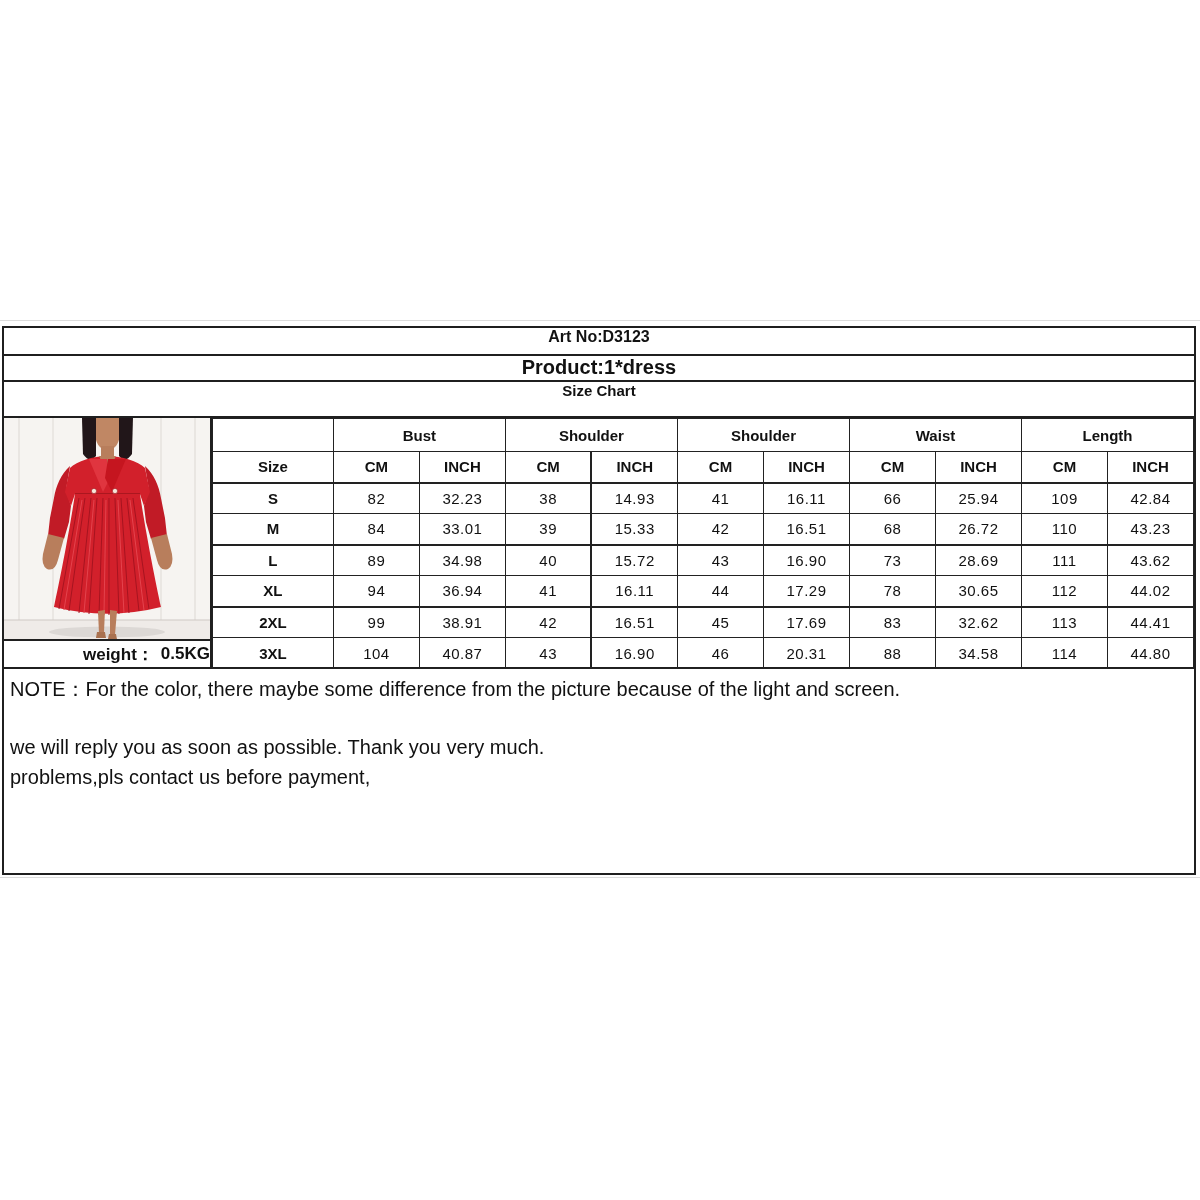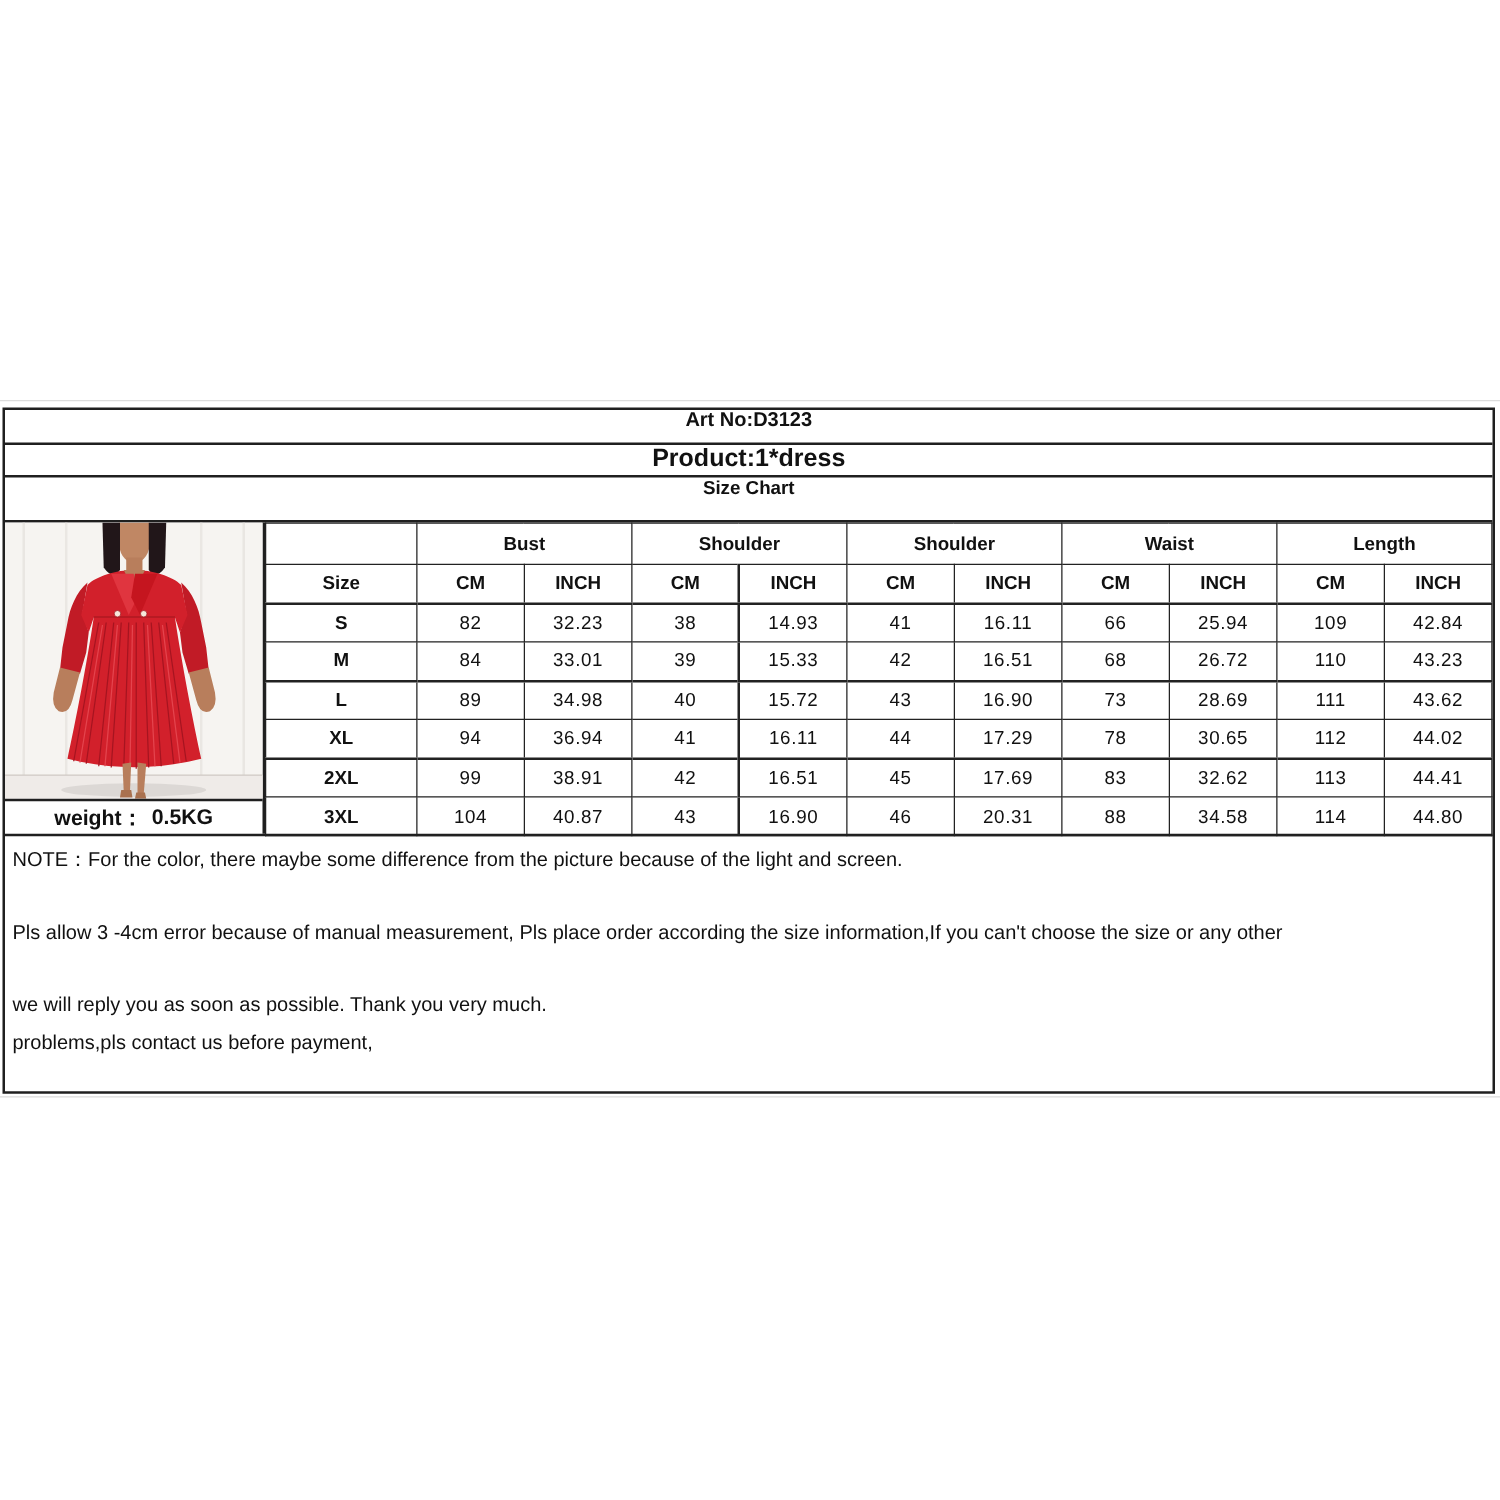--- a/index.html
+++ b/index.html
@@ -30,21 +30,21 @@
   #prod-row { height: 26px; font-size: 20px; }
   #title-row{ height: 36px; font-size: 15px; }
   #main { display: flex; height: 251px; border-bottom: 2px solid #1f1f1f; }
   #photo-col {
     width: 210px; border-right: 2px solid #1f1f1f;
     display: flex; flex-direction: column;
   }
   #photo-col svg { flex: 1; display: block; width: 100%; }
   #weight-cell {
     height: 28px; border-top: 2px solid #1f1f1f;
-    display: flex; align-items: center; justify-content: center;
+    display: flex; align-items: center; justify-content: flex-end;
     font-weight: bold; font-size: 17px; gap: 7px;
   }
   #table-wrap { flex: 1; }
   table {
     width: 100%; height: 100%;
     border-collapse: collapse; table-layout: fixed;
   }
   th, td {
     border: 1px solid #222222;
     text-align: center; vertical-align: middle;
@@ -56,21 +56,21 @@
   td.size-cell { font-weight: bold; letter-spacing: 0; }
   tr.group-row  { height: 33px; }
   tr.units-row  { height: 31px; }
   tr.units-row th { border-bottom-width: 2px; }
   tr.data-row   { height: 31px; }
   tr.thick-top td { border-top-width: 2px; }
   .tl { border-left-width: 2px; }
   #note-box {
     height: 204px;
     padding: 5px 10px 0 6px;
-    font-size: 16px;
+    font-size: 20px;
   }
   #note-box .note-line { line-height: 30px; }
   #note-box .gap-top { margin-top: 28px; }
 </style>
 </head>
 <body>
 
 <div class="shadow-line" style="top:320px"></div>
 <div class="shadow-line" style="top:877px"></div>
 
@@ -274,18 +274,17 @@
           <td>114</td>
           <td>44.80</td>
         </tr>
       </tbody>
         </table>
     </div>
   </div>
 
   <div id="note-box">
     <div class="note-line">NOTE：For the color, there maybe some difference from the picture because of the light and screen.</div>
-    <div class="note-line gap-top">Pls allow 3 -4cm error because of manual measurement, Pls place order according the size information,If you can't choose the size or any other</div>
     <div class="note-line gap-top">we will reply you as soon as possible. Thank you very much.</div>
     <div class="note-line">problems,pls contact us before payment,</div>
   </div>
 
 </div>
 
 </body></html>

